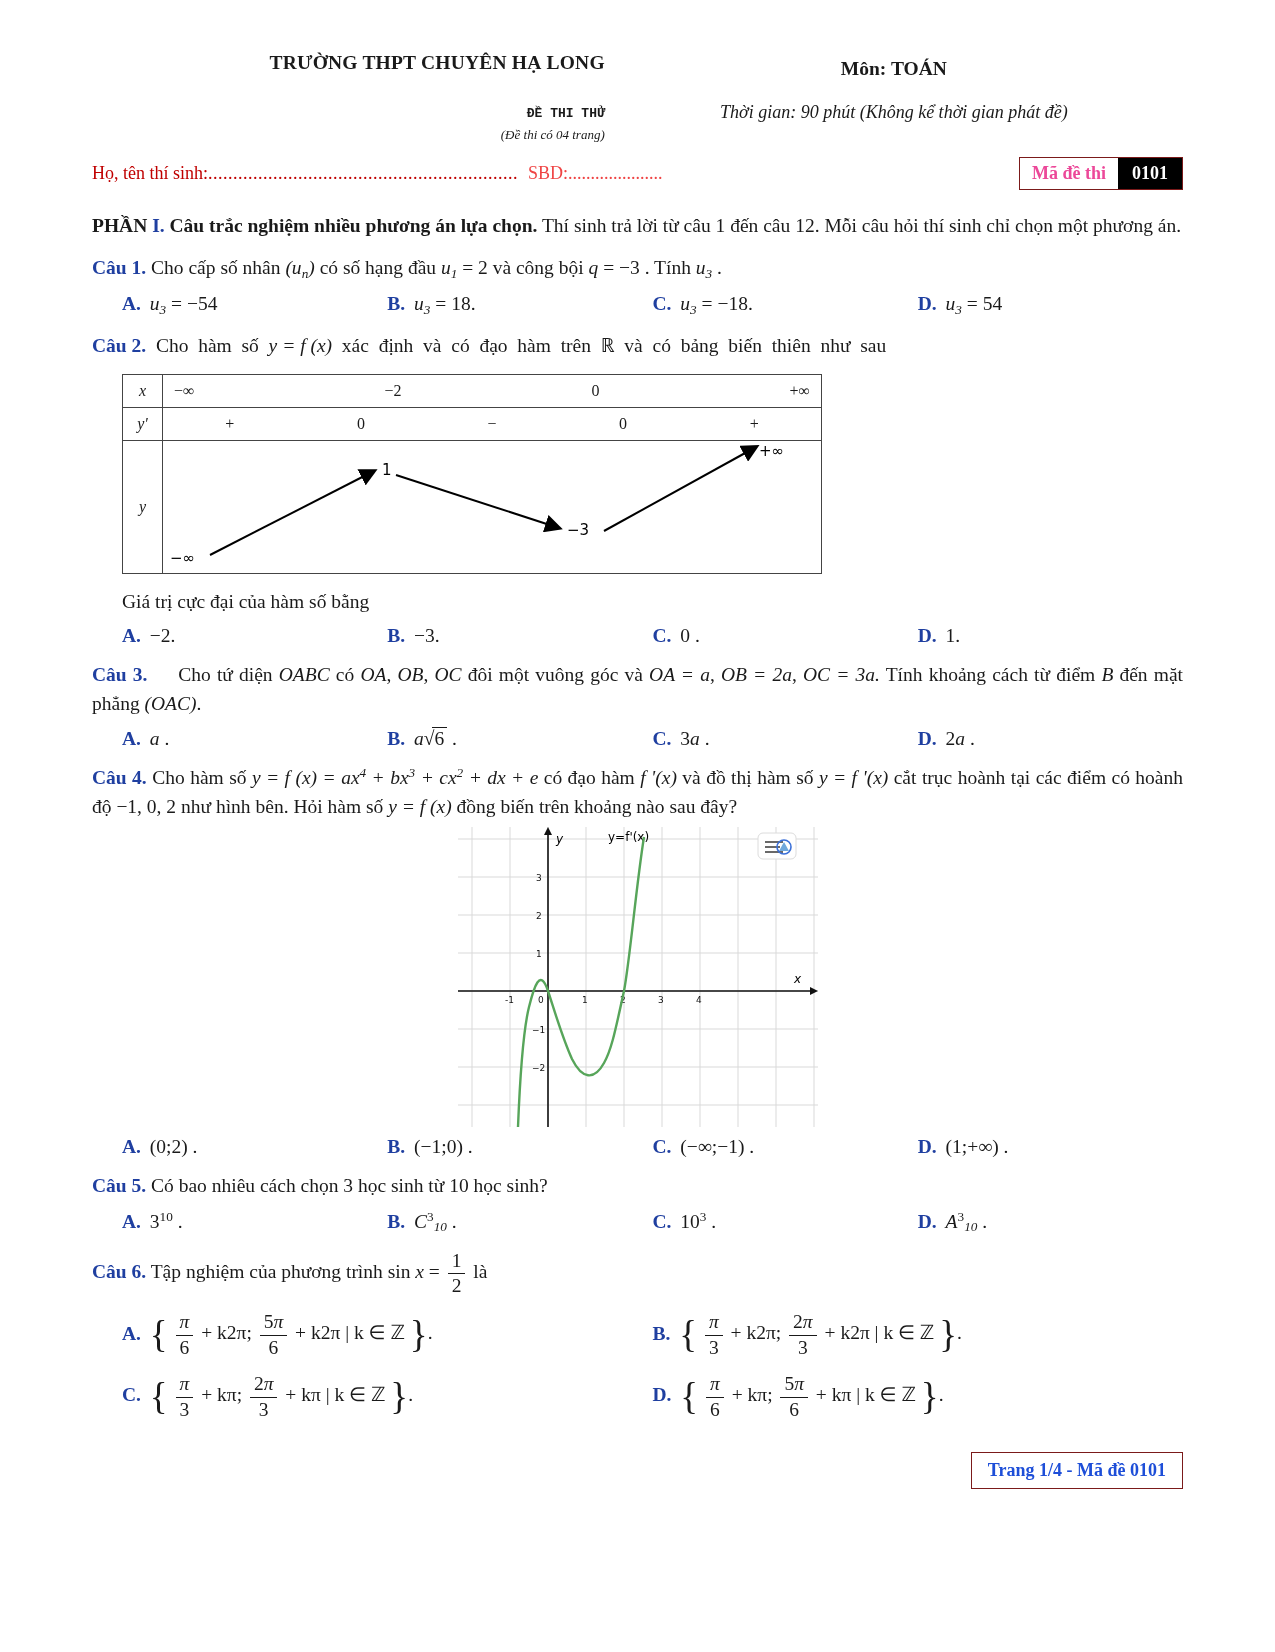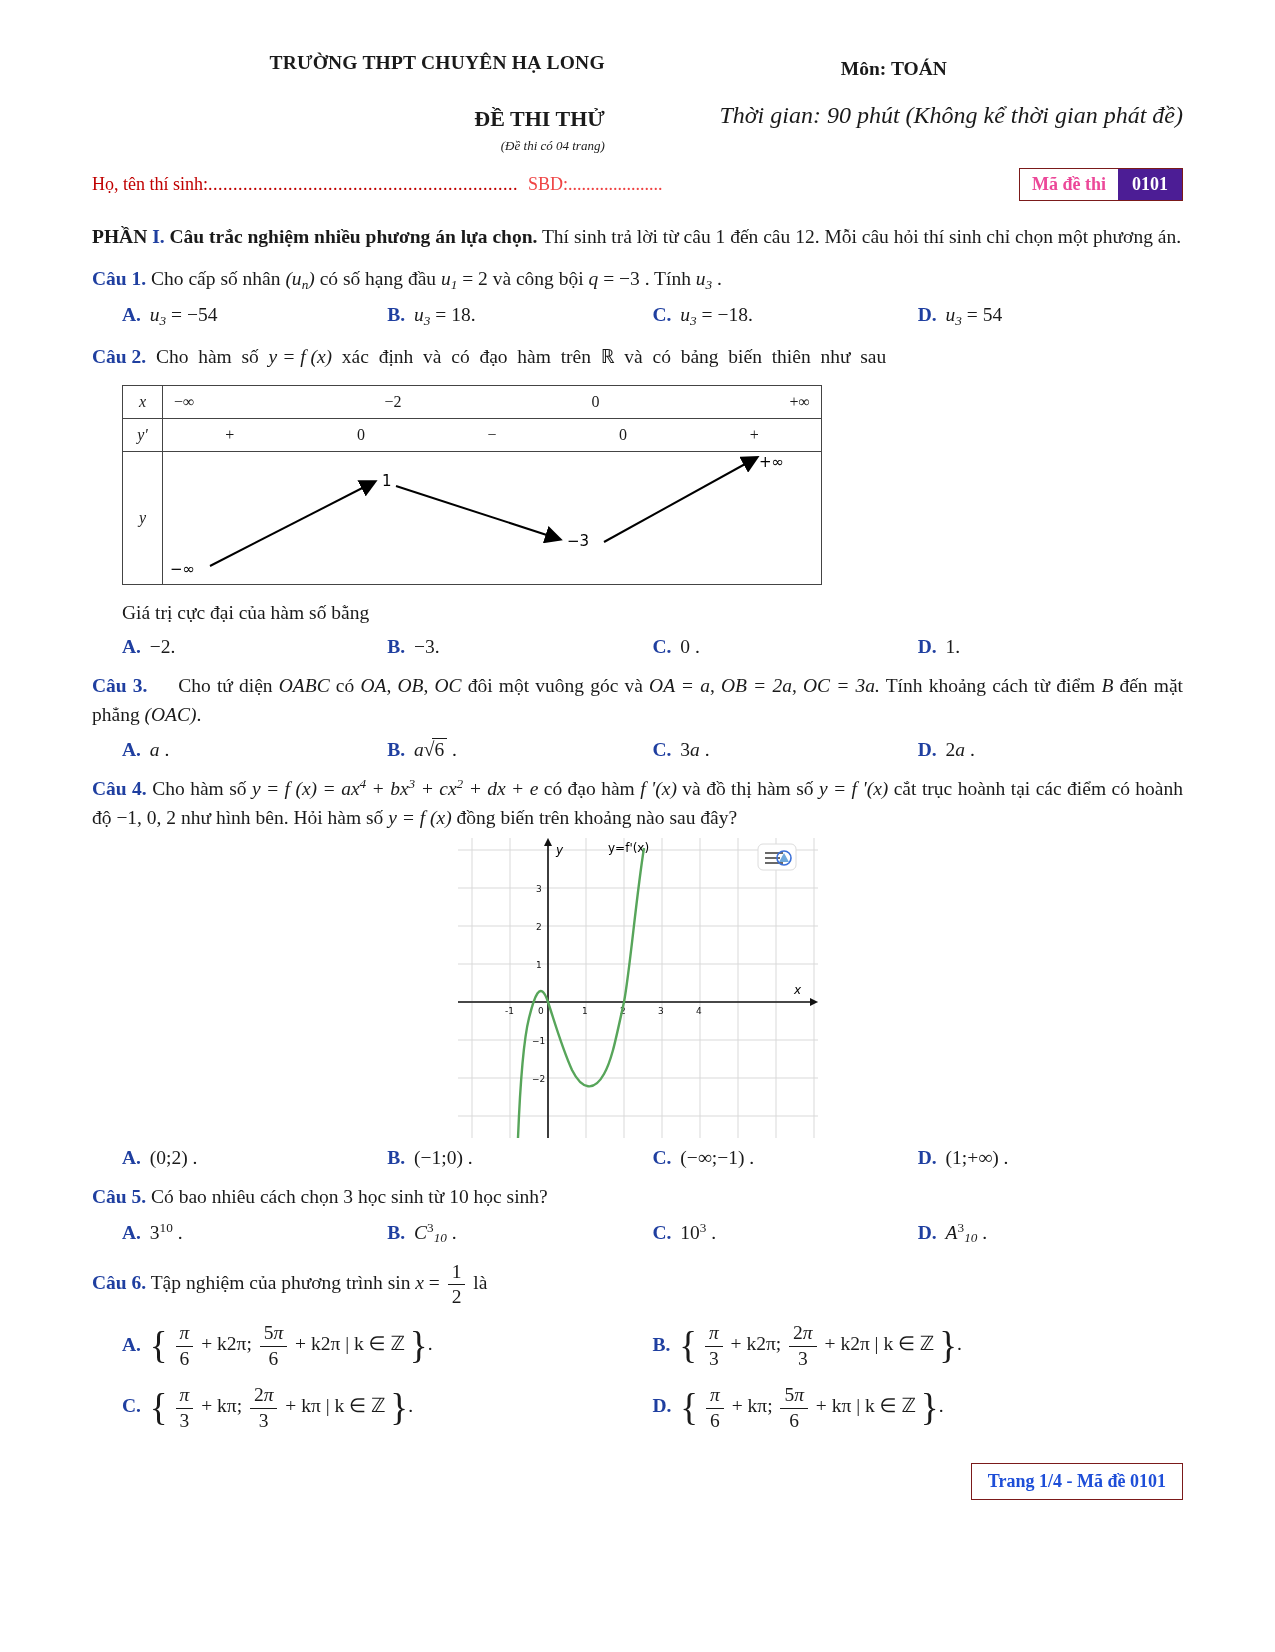--- a/index.html
+++ b/index.html
@@ -12,34 +12,34 @@
   }
   .page { padding:52px 92px 30px 92px; box-sizing:border-box; }
 
   
   .header { display:flex; align-items:flex-start; }
   .hdr-left { width:47%; text-align:right; }
   .hdr-right { width:53%; text-align:center; }
   .school { font-weight:bold; font-size:19.5px; letter-spacing:.2px; }
   .exam-title { font-weight:bold; font-size:19.5px; }
   .subject { font-weight:bold; font-size:19.5px; margin-top:6px; }
-  .de-thi { font-weight:bold; font-size:22px; margin-top:32px; }
+  .de-thi { font-weight:bold; font-size:13px; margin-top:32px;font-family:Liberation Mono, monospace; }
   .pages-note { font-style:italic; font-size:13px; margin-top:6px; }
-  .time-note { font-style:italic; font-size:24px; margin-top:22px;text-align:right; }
+  .time-note { font-style:italic; font-size:18px; margin-top:22px; }
 
   .idline { display:flex; align-items:center; margin-top:14px; }
   .idline .lbl { color:#c00000; font-size:18px; white-space:nowrap; }
   .dots { color:#c00000; font-size:18px; letter-spacing:.5px; overflow:hidden; }
   .sbd { color:#ef4444; font-size:18px; margin-left:10px; white-space:nowrap; }
   .code-box {
     margin-left:auto; border:1.2px solid #7b1a1a; display:flex;
     align-items:stretch; font-weight:bold;
   }
   .code-box .t1 { color:#ec4899; padding:5px 12px; font-size:18px; }
-  .code-box .t2 { background:#4c1d95; color:#fff; padding:5px 14px; font-size:18px; }
+  .code-box .t2 { background:#000000; color:#fff; padding:5px 14px; font-size:18px; }
 
   
   .para { margin-top:22px; font-size:19.5px; line-height:1.45; text-align:justify; }
   .b { font-weight:bold; }
   .blue { color:#1f3fa0; }
   .q { margin-top:13px; font-size:19.5px; line-height:1.5; text-align:justify; }
   .qnum { color:#1f3fa0; font-weight:bold; }
   .mi { font-style:italic; font-family:"Liberation Serif", serif; }
 
   .opts { display:flex; margin-top:9px; padding-left:30px; font-size:19.5px; }

